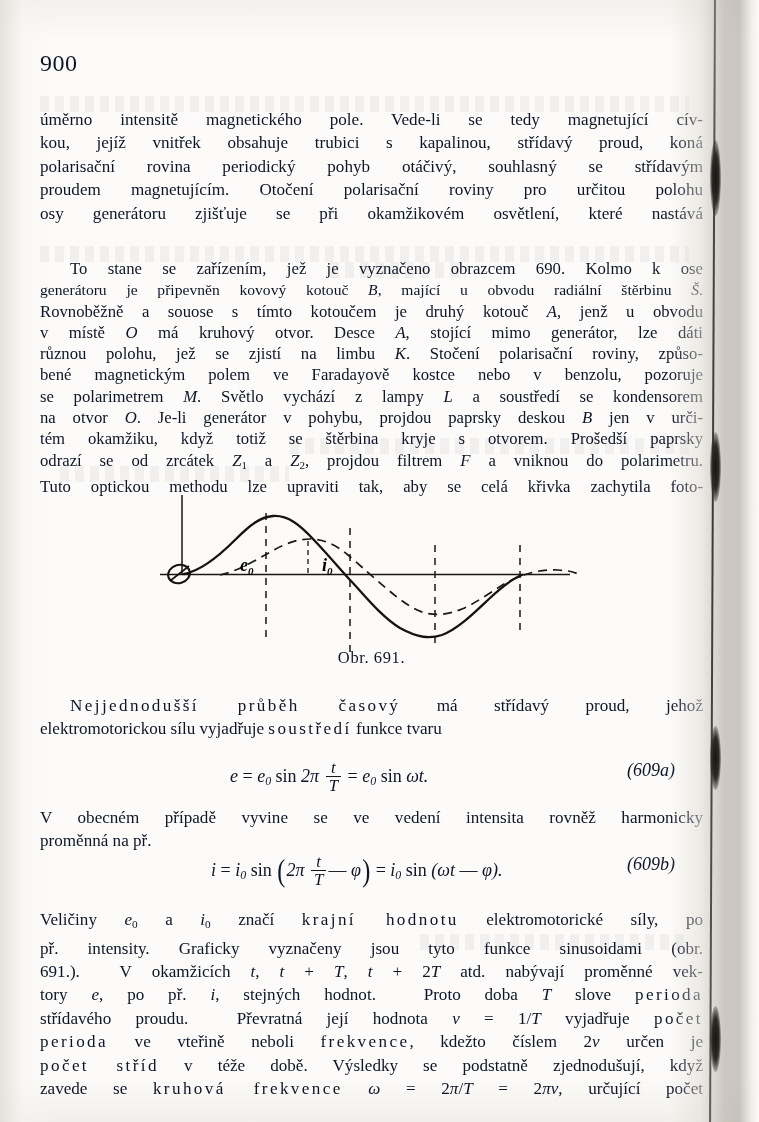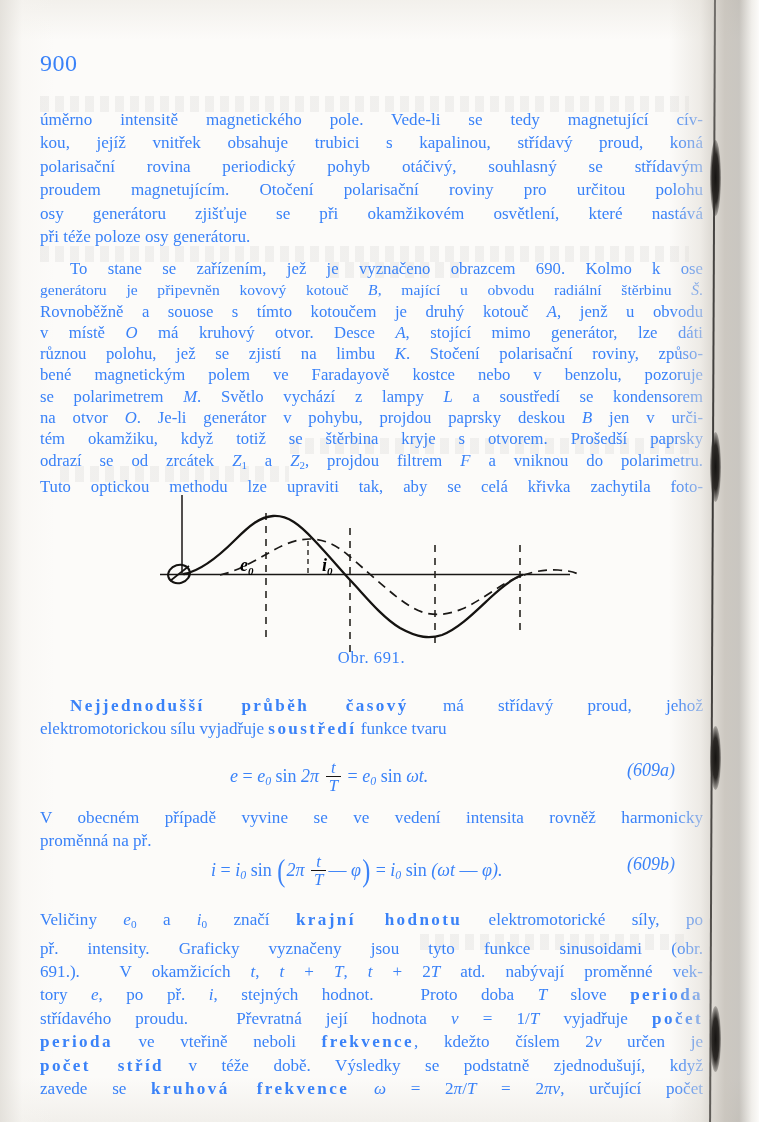--- a/index.html
+++ b/index.html
@@ -7,21 +7,21 @@
     padding: 0;
     background: #ffffff;
   }
   .page {
     position: relative;
     width: 759px;
     height: 1122px;
     background: #fcfbf9;
     overflow: hidden;
     font-family: "Liberation Serif", "DejaVu Serif", serif;
-    color: #3b82f6;
+    color: #0f172a;
   }
 
   
   .paper-tint {
     position: absolute;
     inset: 0;
     background:
       linear-gradient(90deg,
         rgba(225,222,216,0.85) 0px,
         rgba(246,244,240,0.45) 22px,
@@ -117,21 +117,20 @@
   .para .ln.j {
     text-align: justify;
     text-align-last: justify;
     white-space: normal;
   }
   .indent { padding-left: 30px; }
 
   i, .it { font-style: italic; }
   .track {
     letter-spacing: 2.4px;
-    font-weight: bold;
   }
 
   sub {
     font-size: 66%;
     vertical-align: -0.28em;
   }
 
   
   .figure-wrap {
     position: absolute;
@@ -217,21 +216,20 @@
   <div class="content ink-soft">
 
     <div class="folio">900</div>
 
     <div class="para" style="top:108px;">
       <span class="ln j">úměrno intensitě magnetického pole. Vede-li se tedy magnetující cív-</span>
       <span class="ln j">kou, jejíž vnitřek obsahuje trubici s kapalinou, střídavý proud, koná</span>
       <span class="ln j">polarisační rovina periodický pohyb otáčivý, souhlasný se střídavým</span>
       <span class="ln j">proudem magnetujícím. Otočení polarisační roviny pro určitou polohu</span>
       <span class="ln j">osy generátoru zjišťuje se při okamžikovém osvětlení, které nastává</span>
-      <span class="ln">při téže poloze osy generátoru.</span>
     </div>
 
     <div class="para" style="top:258px; font-size:16.7px; line-height:21.3px;">
       <span class="ln j indent">To stane se zařízením, jež je vyznačeno obrazcem 690. Kolmo k ose</span>
       <span class="ln j" style="font-size:15.6px;">generátoru je připevněn kovový kotouč <i>B</i>, mající u obvodu radiální štěrbinu <i>Š</i>.</span>
       <span class="ln j">Rovnoběžně a souose s tímto kotoučem je druhý kotouč <i>A</i>, jenž u obvodu</span>
       <span class="ln j">v místě <i>O</i> má kruhový otvor. Desce <i>A</i>, stojící mimo generátor, lze dáti</span>
       <span class="ln j">různou polohu, jež se zjistí na limbu <i>K</i>. Stočení polarisační roviny, způso-</span>
       <span class="ln j">bené magnetickým polem ve Faradayově kostce nebo v benzolu, pozoruje</span>
       <span class="ln j">se polarimetrem <i>M</i>. Světlo vychází z lampy <i>L</i> a soustředí se kondensorem</span>

